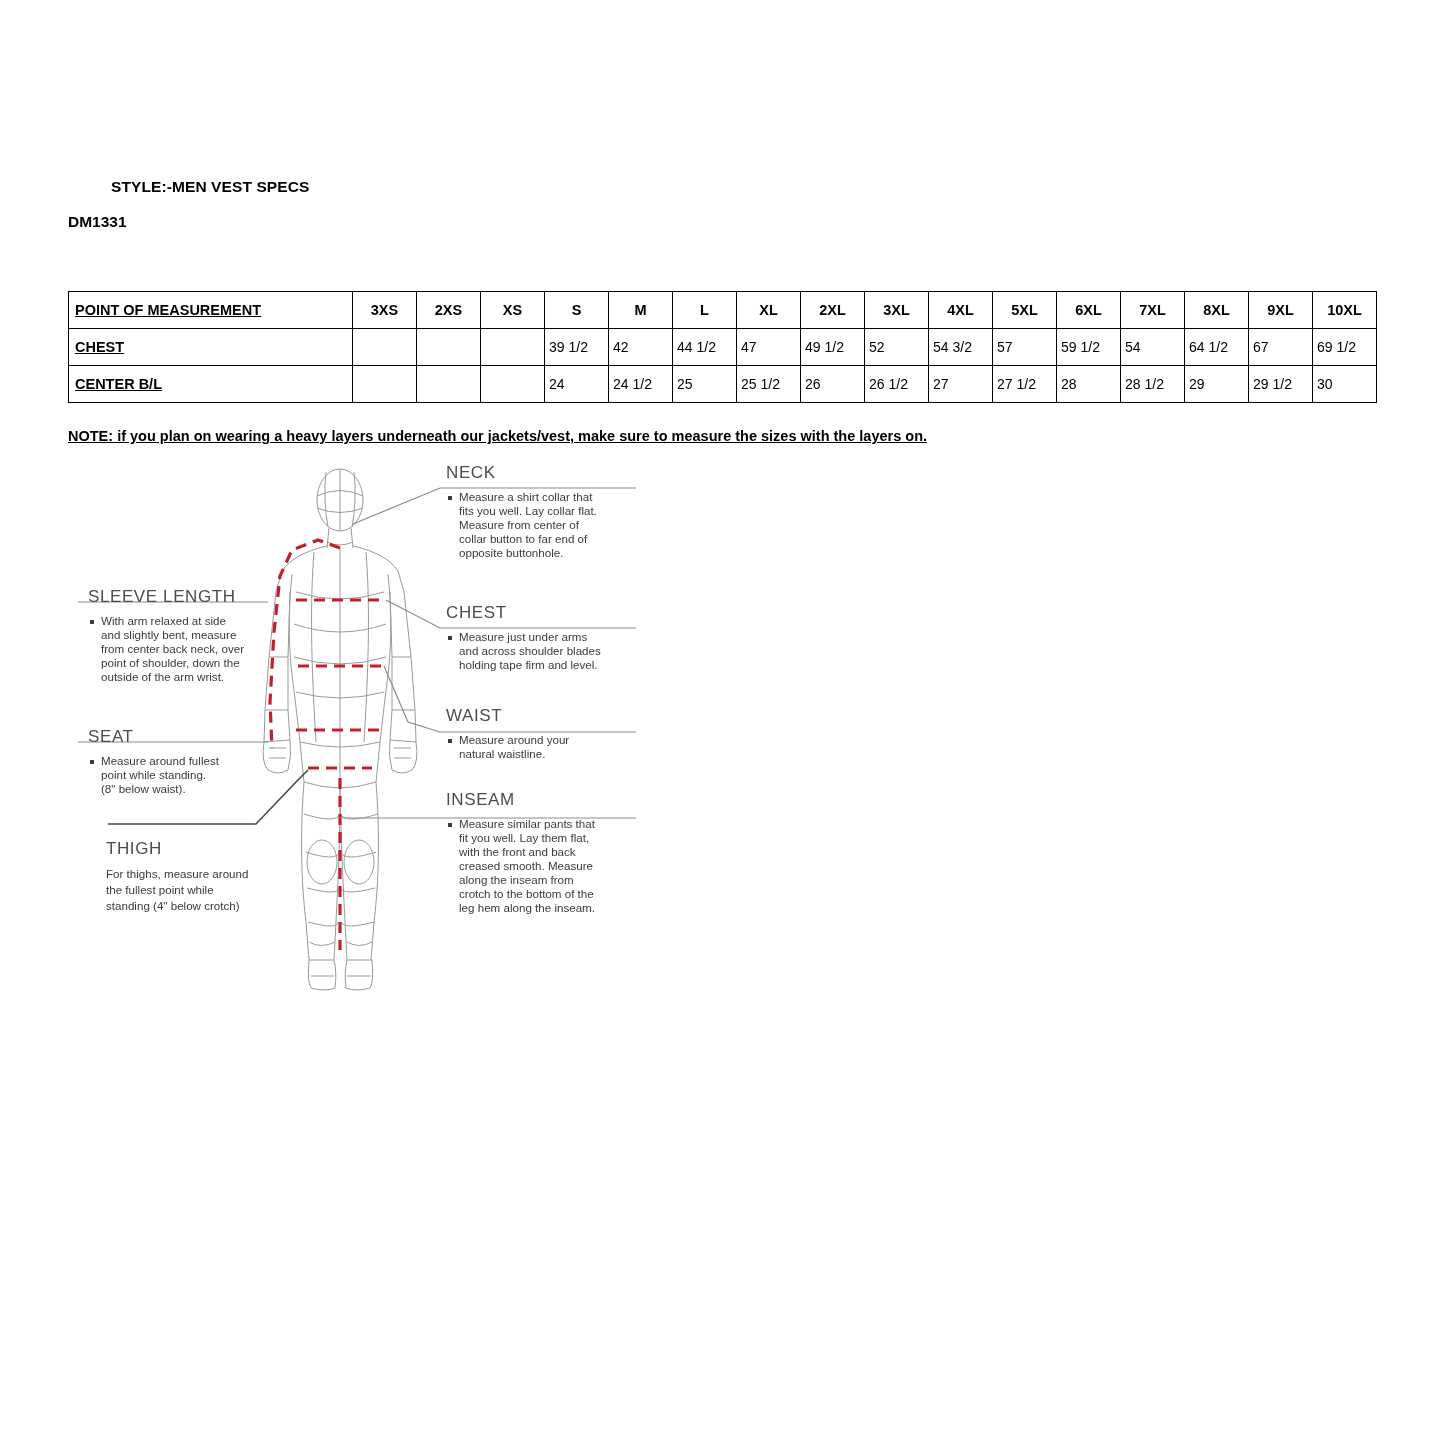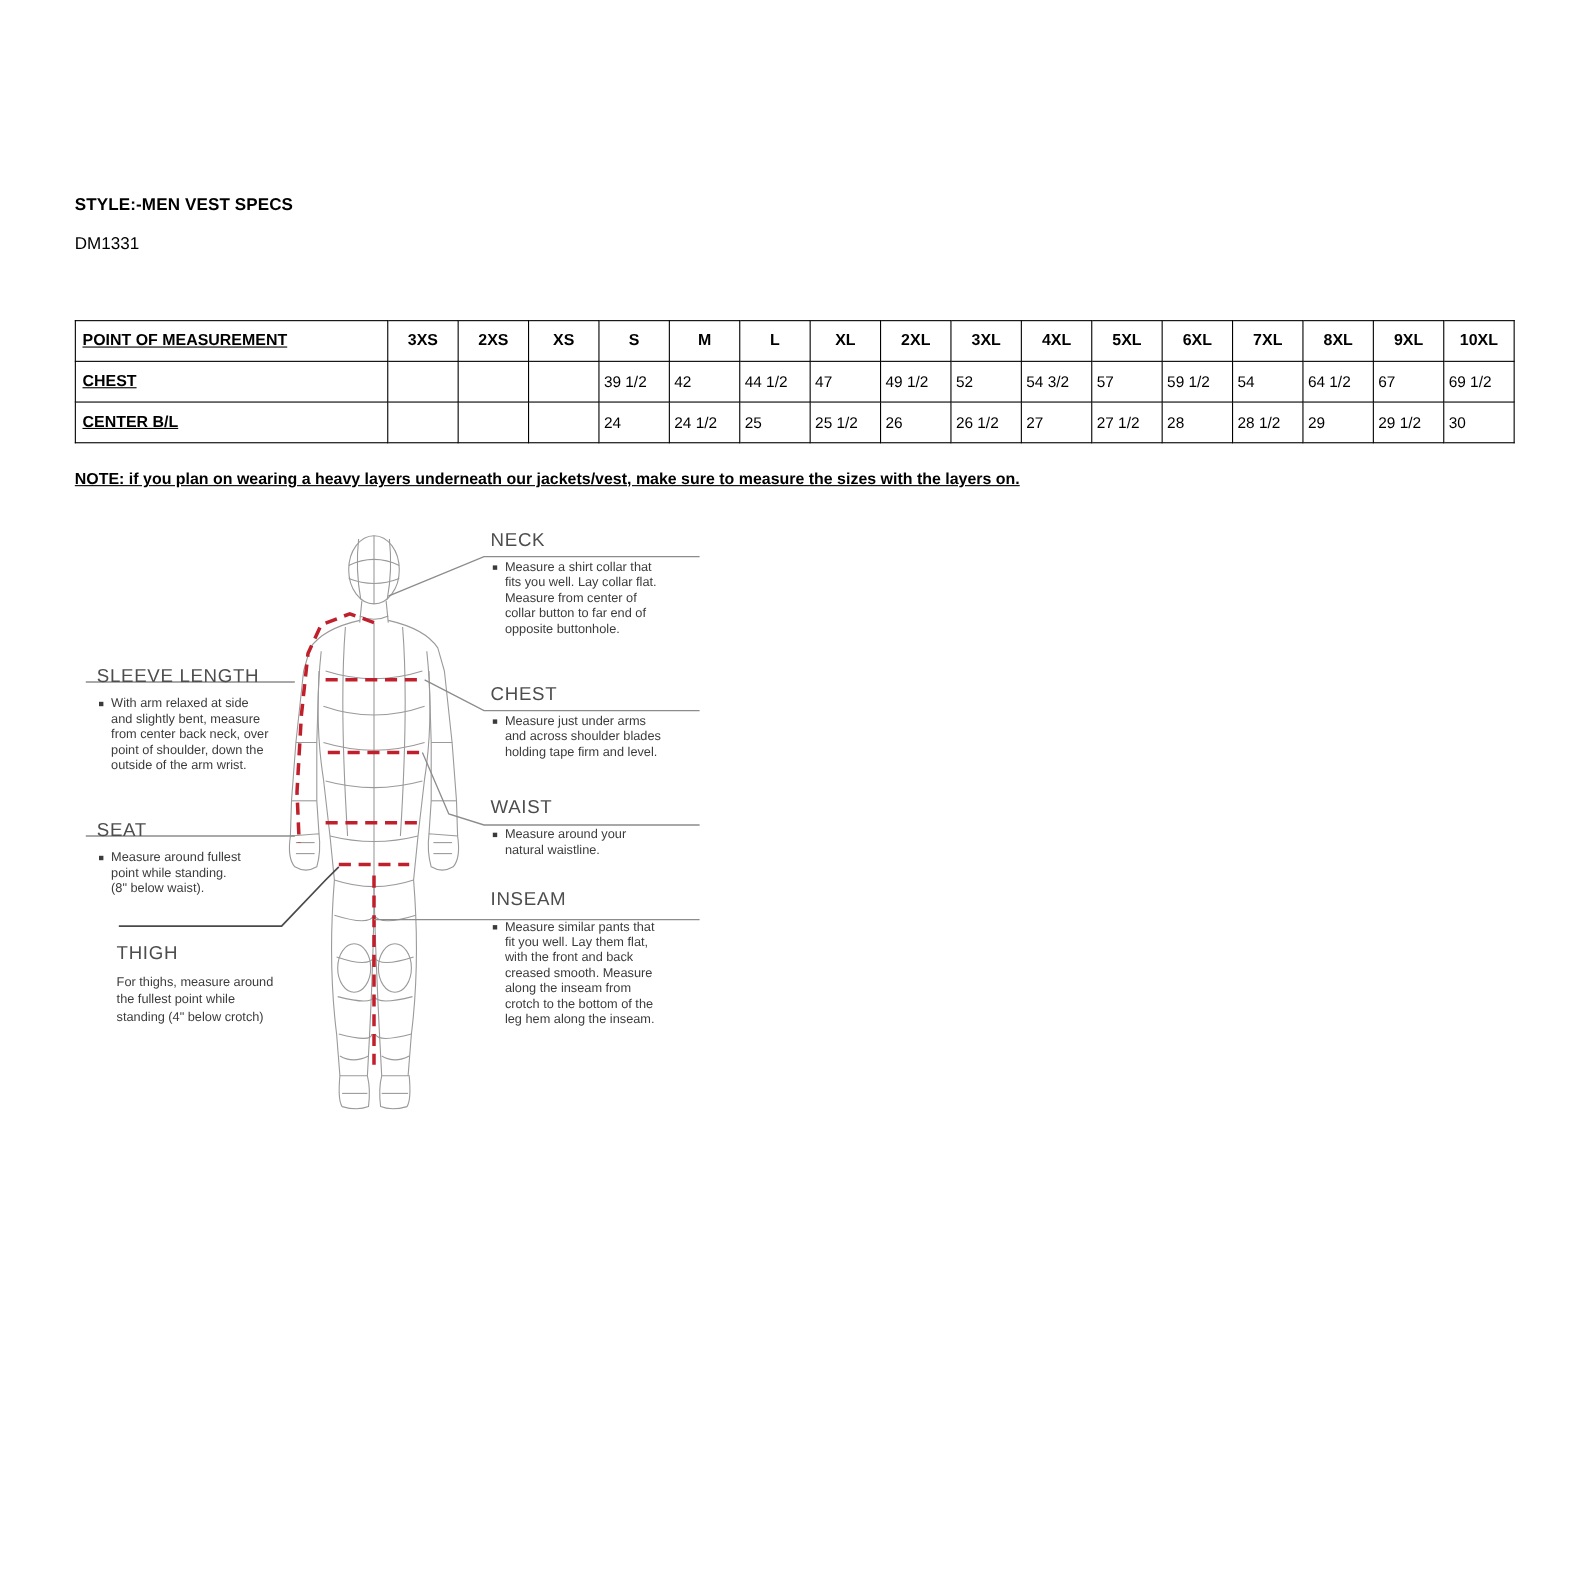--- a/index.html
+++ b/index.html
@@ -25,24 +25,25 @@
     position: absolute;
     left: 68px;
     top: 178px;
     width: 800px;
   }
   .title-line {
     font-size: 15.5px;
     font-weight: bold;
     letter-spacing: 0.1px;
     line-height: 1.1;
+    margin-left: 43px;
   }
   .subtitle-line {
     font-size: 15.5px;
-    font-weight: normal;
+    font-weight: bold;
     margin-top: 18px;
     line-height: 1.1;
   }
   table.specs {
     position: absolute;
     left: 68px;
     top: 291px;
     border-collapse: collapse;
     table-layout: fixed;
     width: 1309px;
@@ -75,21 +76,21 @@
     top: 428px;
     font-size: 14.5px;
     font-weight: bold;
     line-height: 1.2;
     width: 1100px;
     text-decoration: underline;
   }
   .figure {
     position: absolute;
     left: 68px;
-    top: 470px;
+    top: 452px;
     width: 580px;
     height: 560px;
   }
   .fig-svg {
     display: block;
   }
   .callout-title {
     font-family: "Liberation Sans", sans-serif;
     fill: #4d4d4d;
     font-size: 17px;

